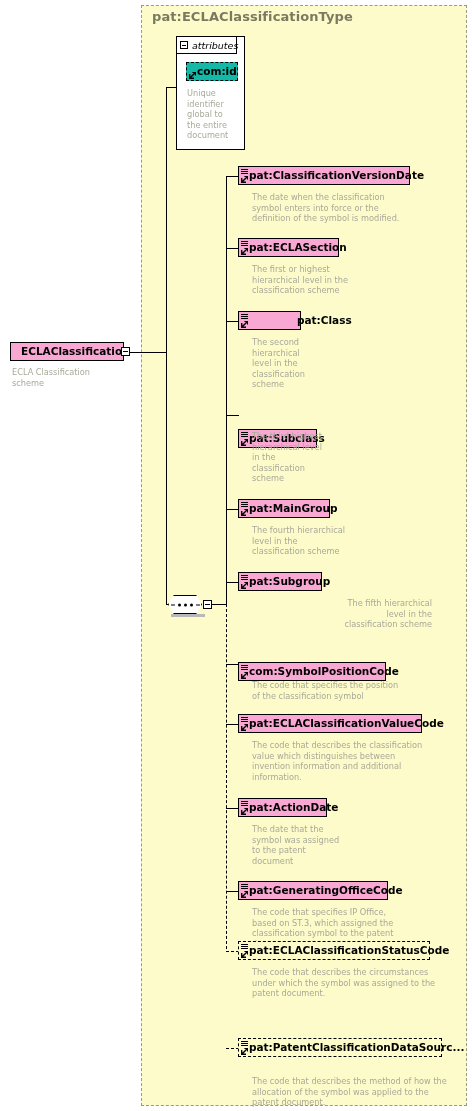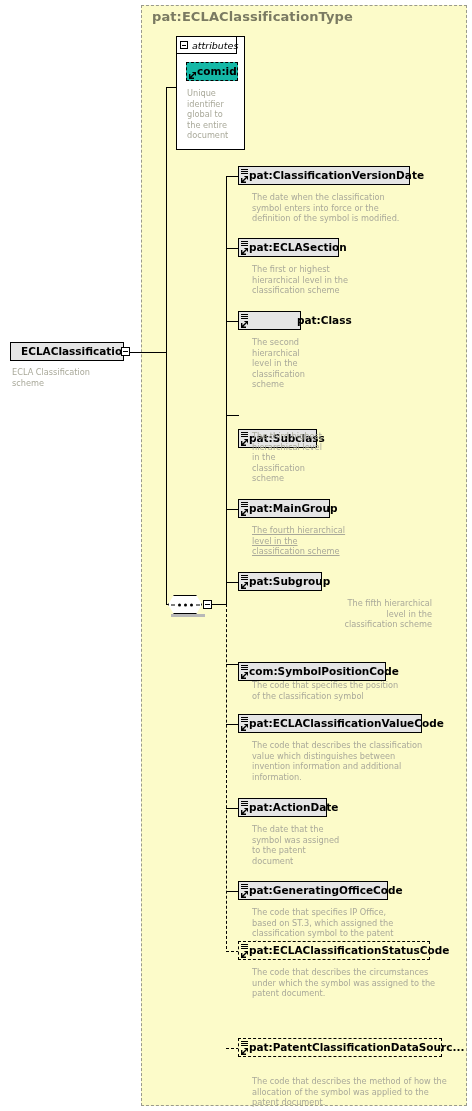--- a/index.html
+++ b/index.html
@@ -28,21 +28,21 @@
     font-size: 13px;
     font-weight: bold;
     color: #7a7a62;
     letter-spacing: 0.1px;
     white-space: nowrap;
   }
 
   
   .elbox {
     position: absolute;
-    background: #e5e5e5;
+    background: #f9a8d4;
     border: 1.4px solid #000000;
     height: 19px;
     display: flex;
     align-items: center;
     white-space: nowrap;
   }
   .elbox.shadow::after {
     content: "";
     position: absolute;
     left: 3px; top: 100%;
@@ -351,21 +351,21 @@
       <i></i>
       <i></i>
     </span>
   <span class="glyph-arrow">
     <svg width="7" height="7" viewBox="0 0 7 7">
         <path d="M0 7 L0 2 L1.4 2 L1.4 4.6 L5 1 L3.4 1 L3.4 0 L7 0 L7 3.6 L6 3.6 L6 2 L2.4 5.6 L5 5.6 L5 7 Z" fill="#000"></path>
       </svg>
   </span>
   <span class="lbl">pat:MainGroup</span>
 </div>
-<div class="doc" style="left:252px; top:525px; width:180px;text-decoration:underline;">The fourth hierarchical
+<div class="doc" style="left:252px; top:525px; width:180px;">The fourth hierarchical
 level in the
 classification scheme</div>
 
 <div class="ln h" style="left:226px; top:582px; width:13px;"></div>
 <div class="elbox shadow" style="left:238px; top:572px; width:84px;">
   <span class="glyph-lines">
       <i></i>
       <i></i>
       <i></i>
     </span>

